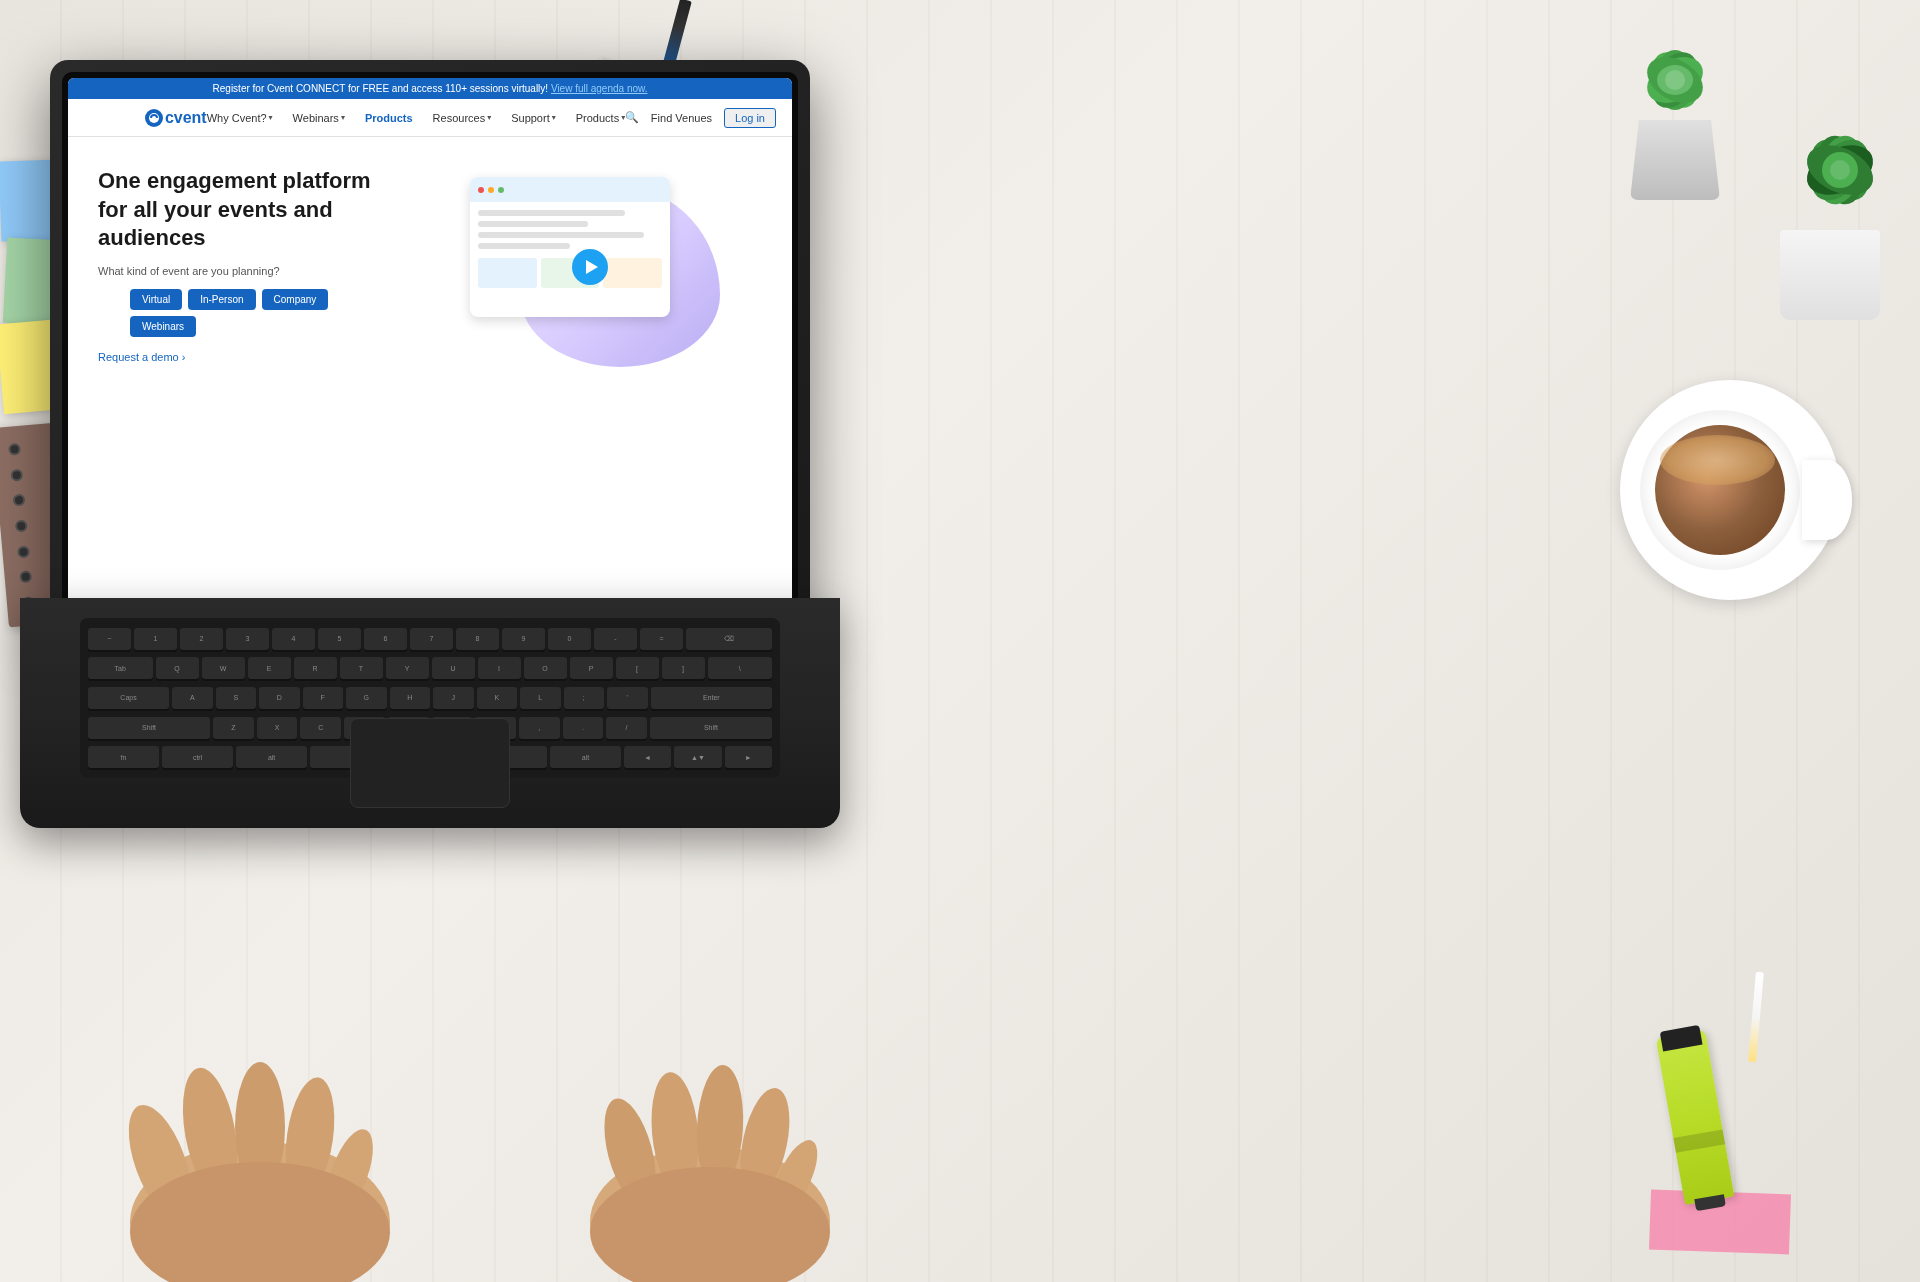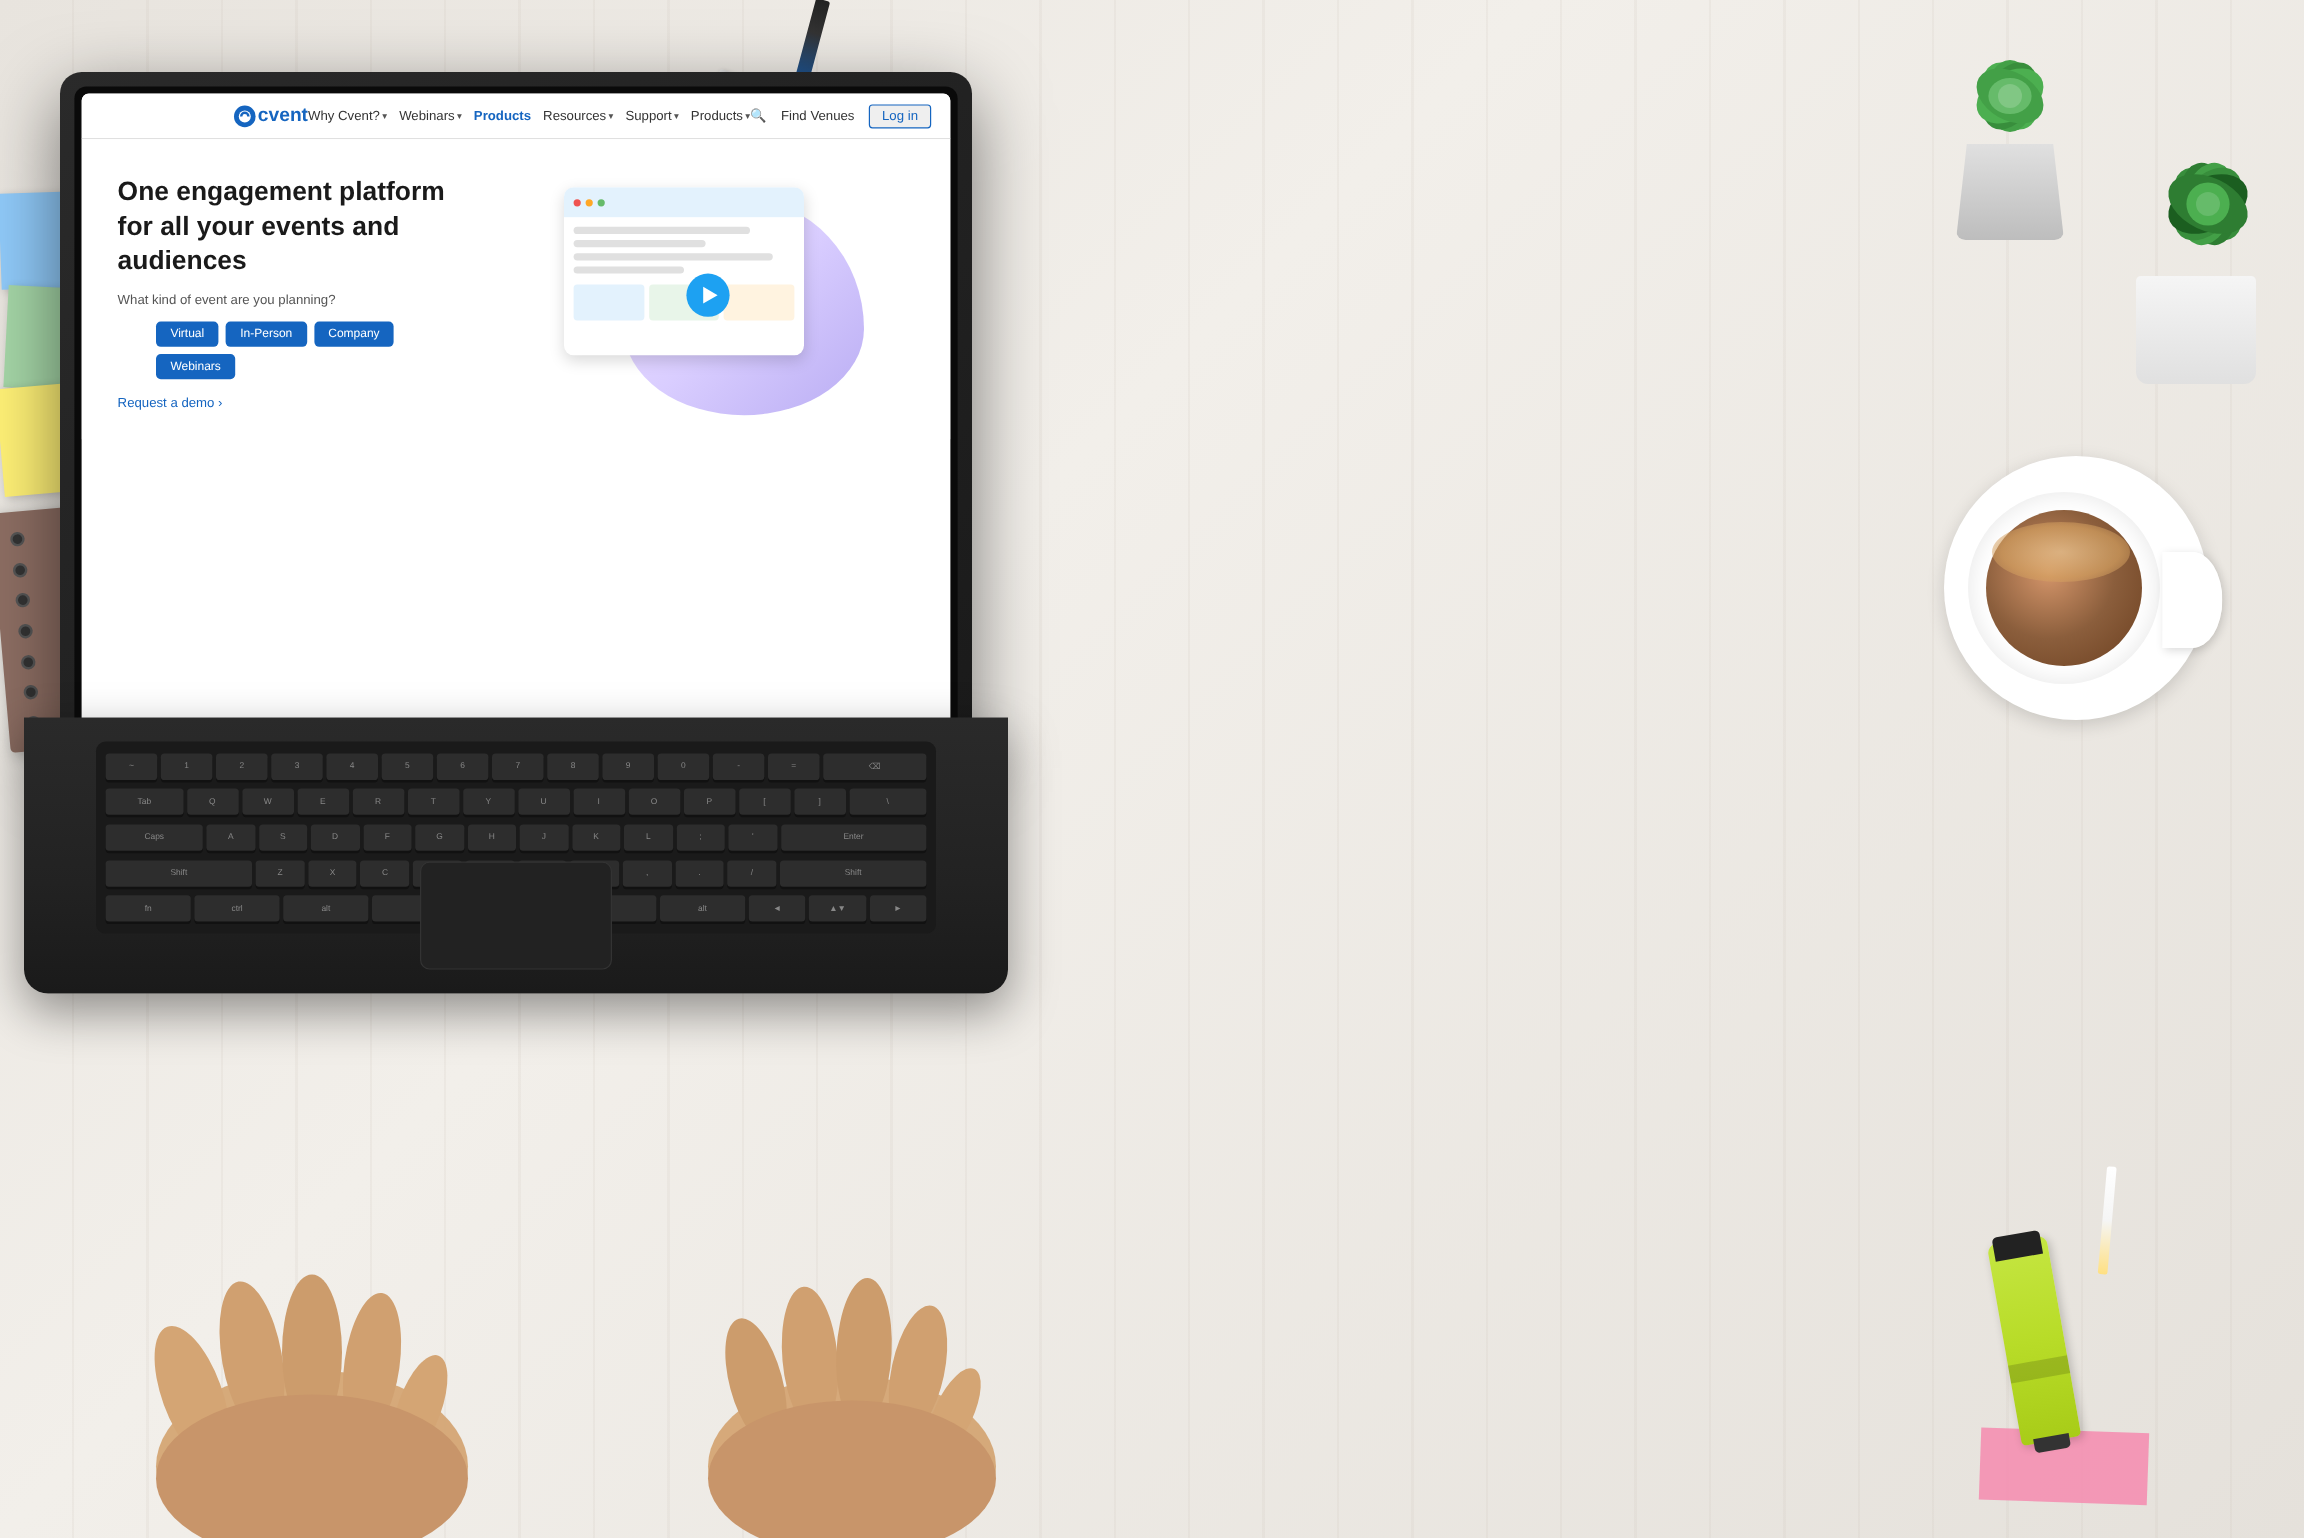--- a/index.html
+++ b/index.html
@@ -173,21 +173,21 @@
 
     .cvent-logo-text {
       font-size: 16px;
       font-weight: bold;
       color: #1565c0;
     }
 
     .cvent-nav-items {
       display: flex;
       align-items: center;
-      gap: 10px;
+      gap: 20px;
       font-size: 11px;
     }
 
     .cvent-nav-item {
       color: #333;
       cursor: pointer;
       display: flex;
       align-items: center;
       gap: 2px;
     }
@@ -736,20 +736,24 @@
   <div class="highlighter-stripe"></div>
   <div class="highlighter-tip"></div>
 </div>
 
 <div class="eraser"></div>
 
 <div class="laptop-outer">
   <div class="screen-bezel">
     <div class="screen">
 
+      <div class="cvent-top-banner">
+        <span>Register for Cvent CONNECT for FREE and access 110+ sessions virtually!</span>
+        <a href="#">View full agenda now.</a>
+      </div>
 
       <div class="cvent-nav-bar">
         <div class="cvent-logo">
           <div class="cvent-logo-icon">
             <svg width="12" height="12" viewBox="0 0 12 12">
               <circle cx="6" cy="6" r="5" fill="#fff"></circle>
               <path d="M3 6 A3 3 0 0 1 9 6" stroke="#1565c0" stroke-width="2" fill="none"></path>
             </svg>
           </div>
           <span class="cvent-logo-text">cvent</span>

